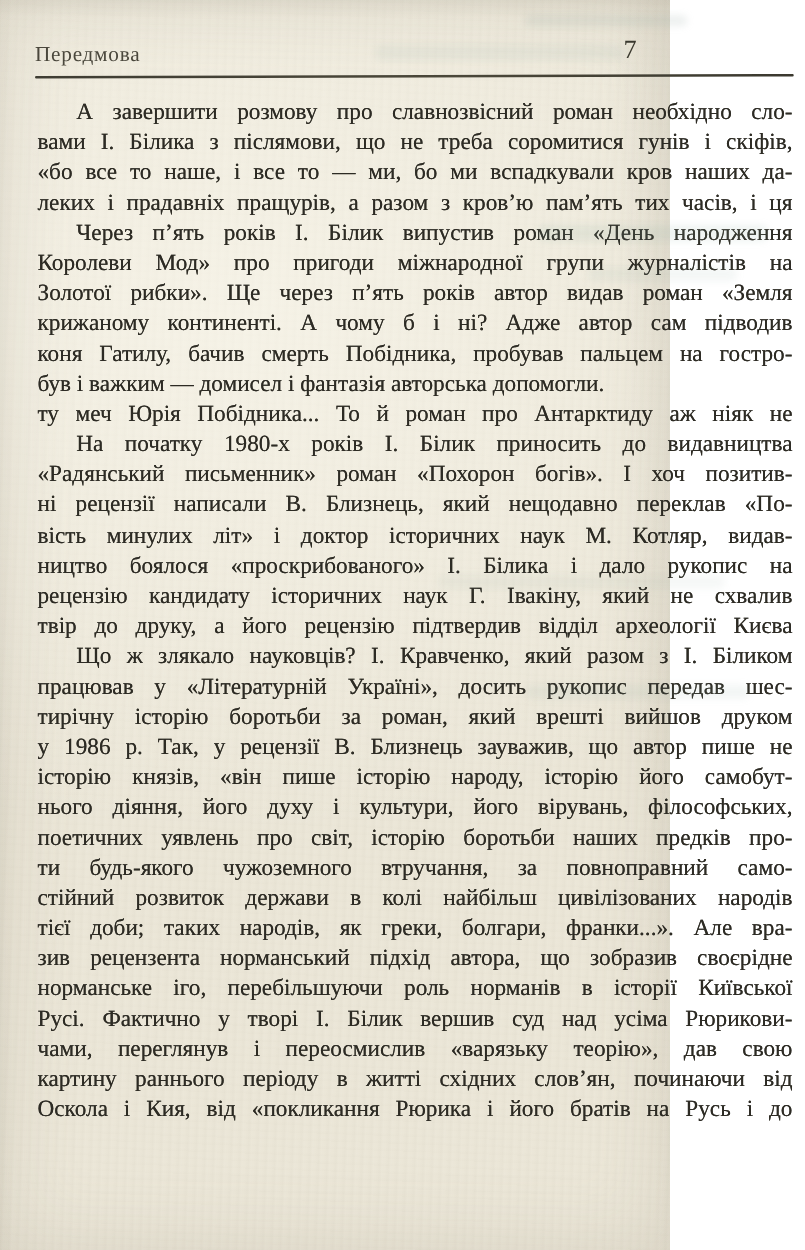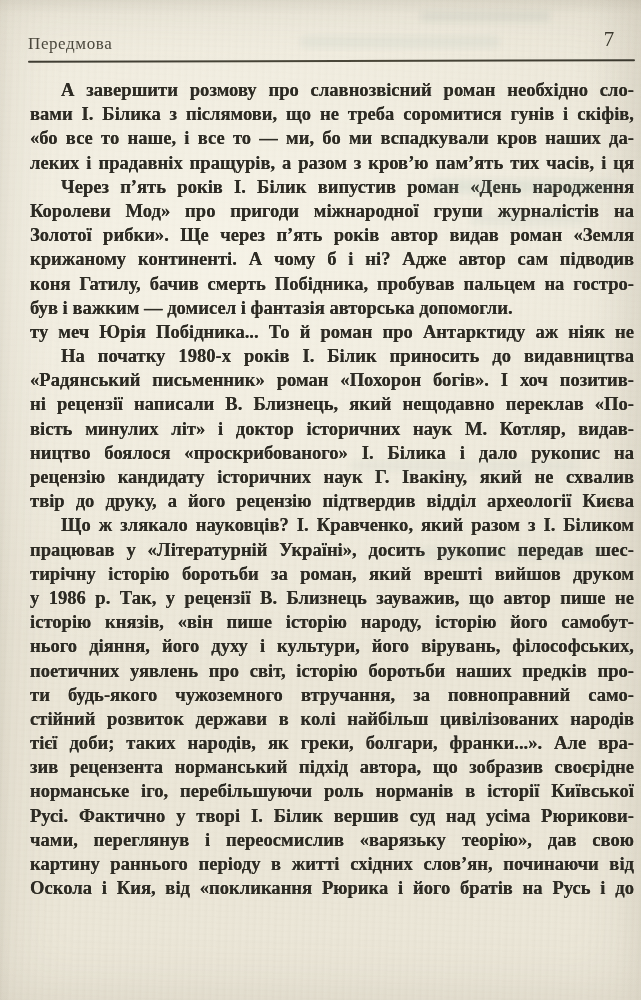--- a/index.html
+++ b/index.html
@@ -7,21 +7,21 @@
     padding: 0;
   }
   body {
     width: 644px;
     height: 1000px;
     overflow: hidden;
     font-family: "Liberation Serif", "DejaVu Serif", serif;
   }
   .page {
     position: relative;
-    width: 641px;
+    width: 536px;
     height: 1000px;
     background-color: #ebe6d7;
     background-image:
       radial-gradient(ellipse 900px 700px at 35% 25%, rgba(255,253,244,0.55), rgba(255,253,244,0) 60%),
       linear-gradient(180deg, rgba(168,162,146,0.18) 0px, rgba(168,162,146,0.0) 14px),
       linear-gradient(90deg, rgba(168,162,146,0.10) 0px, rgba(168,162,146,0.0) 10px),
       linear-gradient(268deg, rgba(160,154,138,0.12) 0%, rgba(160,154,138,0.0) 8%),
       repeating-linear-gradient(92deg, rgba(120,115,100,0.028) 0px, rgba(255,255,250,0.03) 2px, rgba(120,115,100,0.0) 4px, rgba(120,115,100,0.028) 7px),
       repeating-linear-gradient(2deg, rgba(140,135,118,0.02) 0px, rgba(250,248,240,0.025) 3px, rgba(140,135,118,0.0) 6px);
     box-shadow: inset 0 0 60px rgba(150,143,122,0.22);
@@ -65,21 +65,20 @@
   .para {
     margin: 0;
   }
   .tline {
     height: 24.2px;
     line-height: 24.2px;
     text-align: justify;
     text-align-last: justify;
     white-space: nowrap;
     overflow: visible;
-    font-weight: bold;
   }
   .tline.first {
     padding-left: 31px;
   }
   .tline.paraend {
     text-align-last: left;
   }
   .smudge {
     position: absolute;
     border-radius: 6px;

